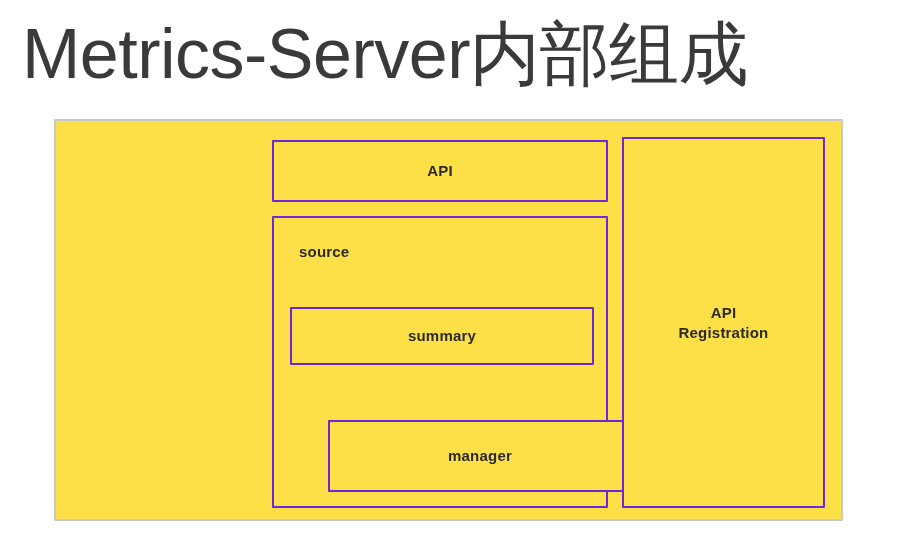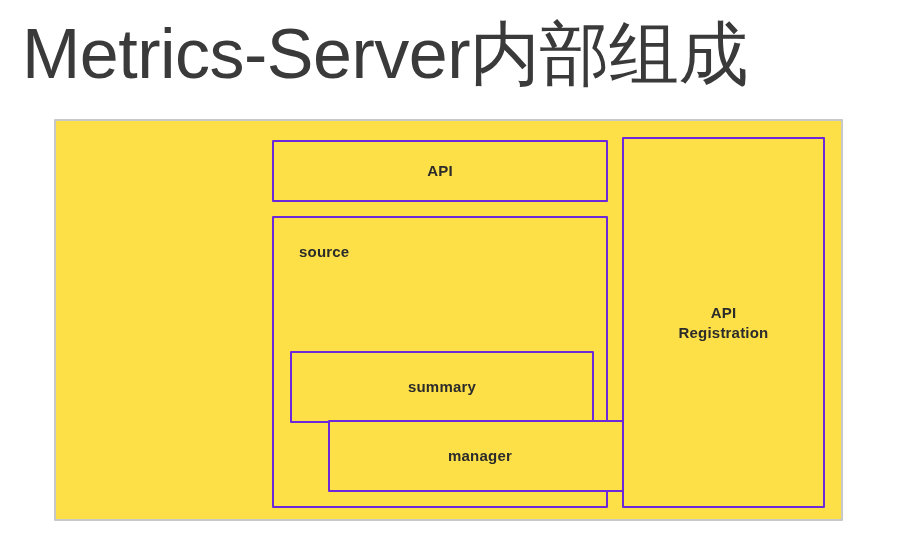--- a/index.html
+++ b/index.html
@@ -95,22 +95,21 @@
   #source-box {
     left: 272px;
     top: 216px;
     width: 336px;
     height: 292px;
   }
   #summary-box {
     left: 290px;
     top: 307px;
     width: 304px;
-    height: 72px;
-    margin-top: 44px;
+    height: 58px;
   }
   #manager-box {
     left: 290px;
     top: 420px;
     width: 304px;
     height: 72px;
     margin-left: 38px;
   }
 
   

